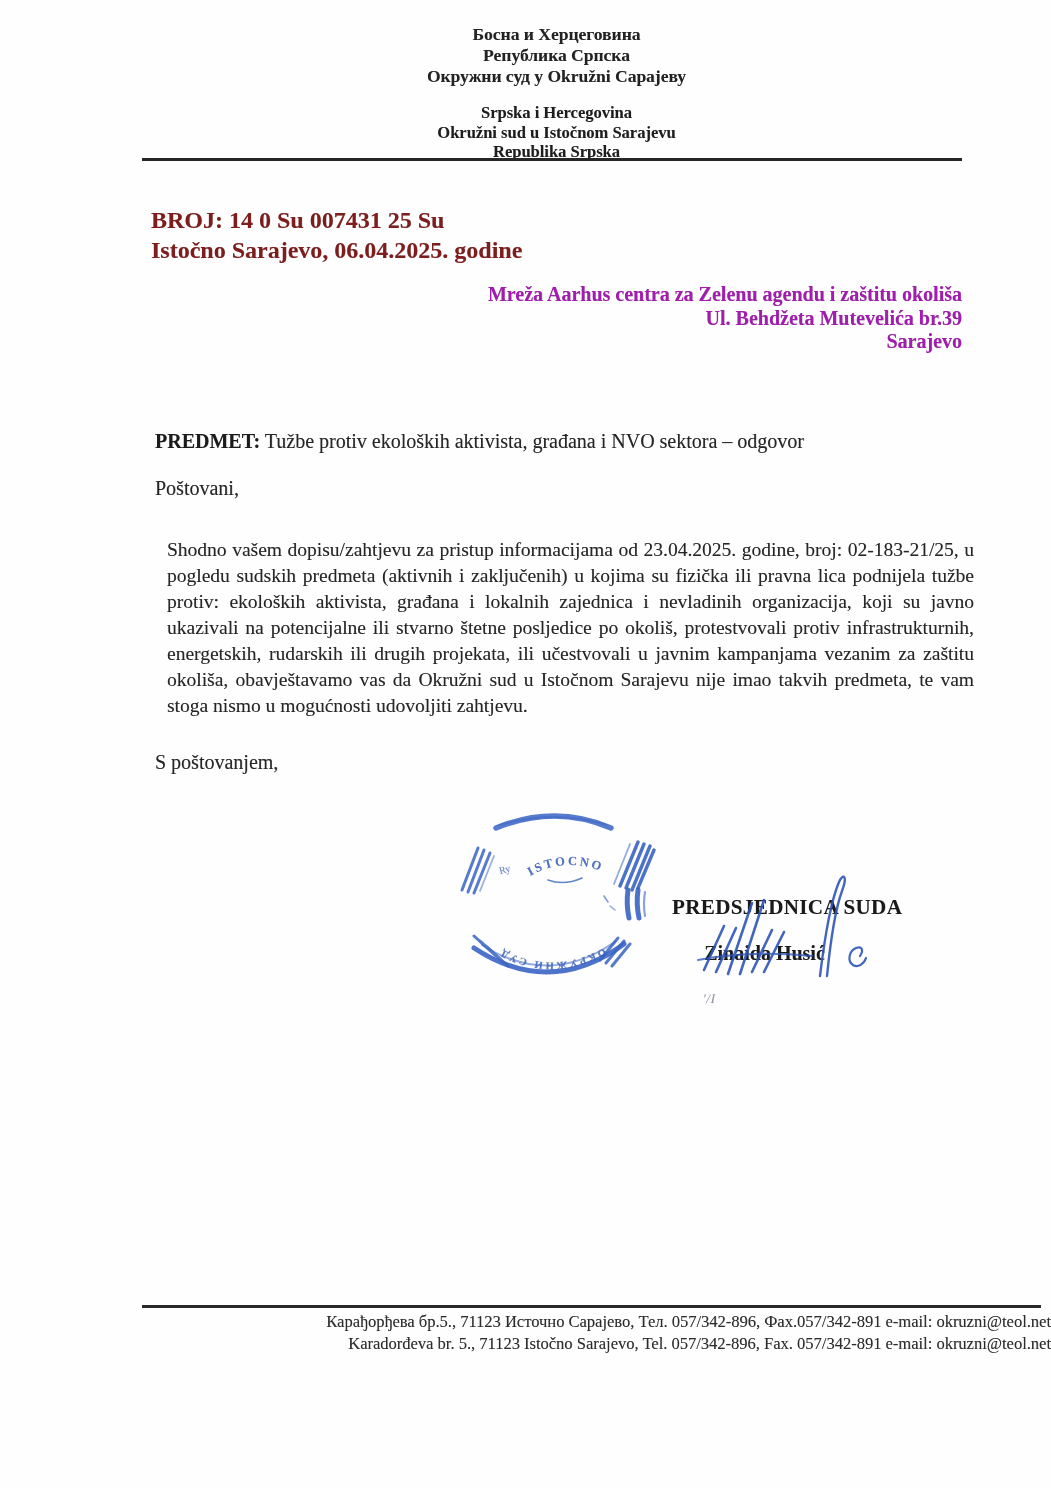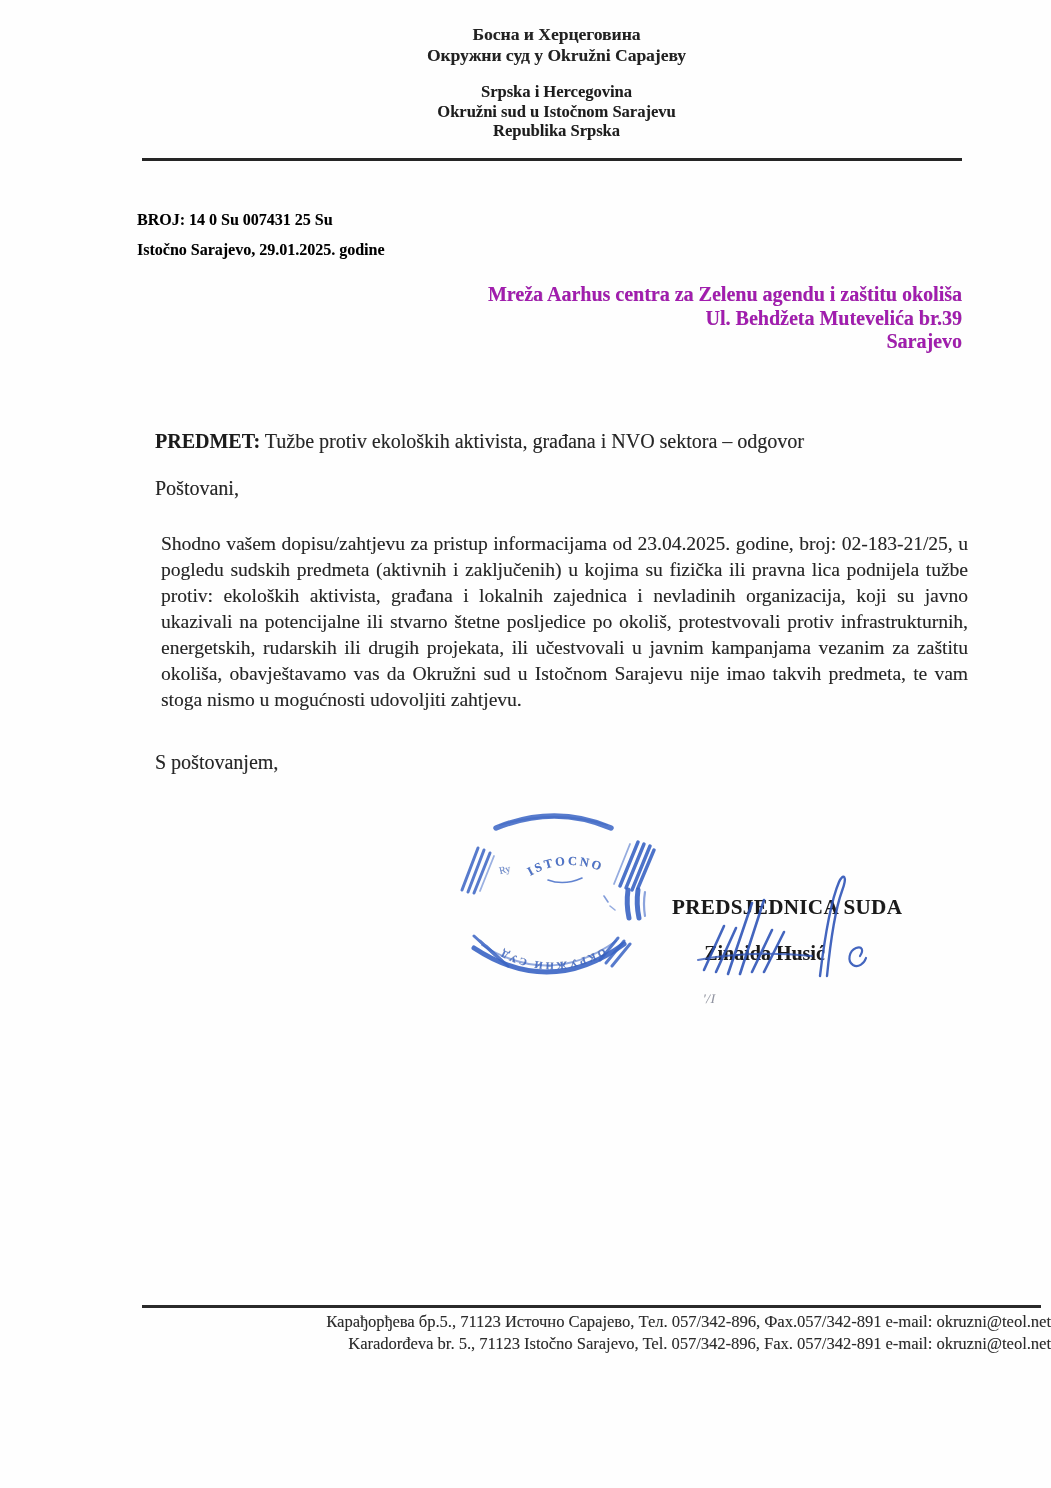--- a/index.html
+++ b/index.html
@@ -12,60 +12,61 @@
     overflow:hidden;
     text-shadow:0.3px 0.3px 0.6px rgba(50,50,50,0.35);
   }
   
   .letterhead{position:absolute;top:24px;left:0;width:1051px;padding-left:62px;box-sizing:border-box;text-align:center;}
   .hdr-cyr div{font-weight:bold;font-size:17.5px;line-height:21px;color:#222;}
   .hdr-lat{margin-top:16px;}
   .hdr-lat div{font-weight:bold;font-size:16.5px;line-height:19.5px;color:#1d1d1d;}
   .rule-top{position:absolute;top:158px;left:142px;width:820px;height:3px;background:#262626;}
   
-  .ref-block{position:absolute;top:205px;left:137px;font-weight:bold;font-size:16px;line-height:30px;color:#000000;}
+  .ref-block{position:absolute;top:205px;left:151px;font-weight:bold;font-size:24px;line-height:30px;color:#7f1d1d;}
   
   .recipient{position:absolute;top:283px;right:89px;text-align:right;font-weight:bold;font-size:20px;line-height:23.5px;color:#a21caf;}
   
   .subject{position:absolute;top:430px;left:155px;width:807px;font-size:20px;color:#262626;}
   .subject .lbl{font-weight:bold;color:#1b1b1b;text-align:center;}
   .salutation{position:absolute;top:477px;left:155px;font-size:20px;color:#262626;}
-  .body-par{position:absolute;top:525px;left:155px;width:807px;font-size:19.5px;line-height:26px;text-align:justify;color:#262626;margin:6px;}
+  .body-par{position:absolute;top:525px;left:155px;width:807px;font-size:19.5px;line-height:26px;text-align:justify;color:#262626;margin:12px;}
   .closing{position:absolute;top:751px;left:155px;font-size:20px;color:#262626;}
   
   .sig-title{position:absolute;top:895px;left:672px;font-weight:bold;font-size:21px;letter-spacing:0.4px;color:#1a1a1a;}
   .sig-name{position:absolute;top:942px;left:697px;width:135px;text-align:center;font-weight:bold;font-size:20px;color:#1a1a1a;}
   .pen-mark{position:absolute;top:991px;left:703px;font-size:13px;color:#4a4f66;opacity:.6;transform:skewX(-12deg);letter-spacing:1px;}
   .stamp-svg{position:absolute;left:452px;top:798px;z-index:3;}
   .sign-svg{position:absolute;left:690px;top:858px;z-index:4;}
   
   .rule-bottom{position:absolute;top:1305px;left:142px;width:899px;height:3px;background:#2a2a2a;}
   .footer{position:absolute;top:1311px;left:0;width:1051px;padding-left:34px;box-sizing:border-box;text-align:right;font-size:16.5px;line-height:22px;color:#2c2c2c;}
 </style>
 </head>
 <body>
 
 <div class="page">
 
   <div class="letterhead">
     <div class="hdr-cyr">
       <div>Босна и Херцеговина</div>
+      <div>Република Српска</div>
       <div>Окружни суд у Okružni Сарајеву</div>
     </div>
     <div class="hdr-lat">
       <div>Srpska i Hercegovina</div>
       <div>Okružni sud u Istočnom Sarajevu</div>
       <div>Republika Srpska</div>
     </div>
   </div>
   <div class="rule-top"></div>
 
   <div class="ref-block">
     <div>BROJ: 14 0 Su 007431 25 Su</div>
-    <div>Istočno Sarajevo, 29.01.2025. godine</div>
+    <div>Istočno Sarajevo, 06.04.2025. godine</div>
   </div>
 
   <div class="recipient">
     <div>Mreža Aarhus centra za Zelenu agendu i zaštitu okoliša</div>
     <div>Ul. Behdžeta Mutevelića br.39</div>
     <div>Sarajevo</div>
   </div>
 
   <div class="subject">
     <span class="lbl">PREDMET:</span>

